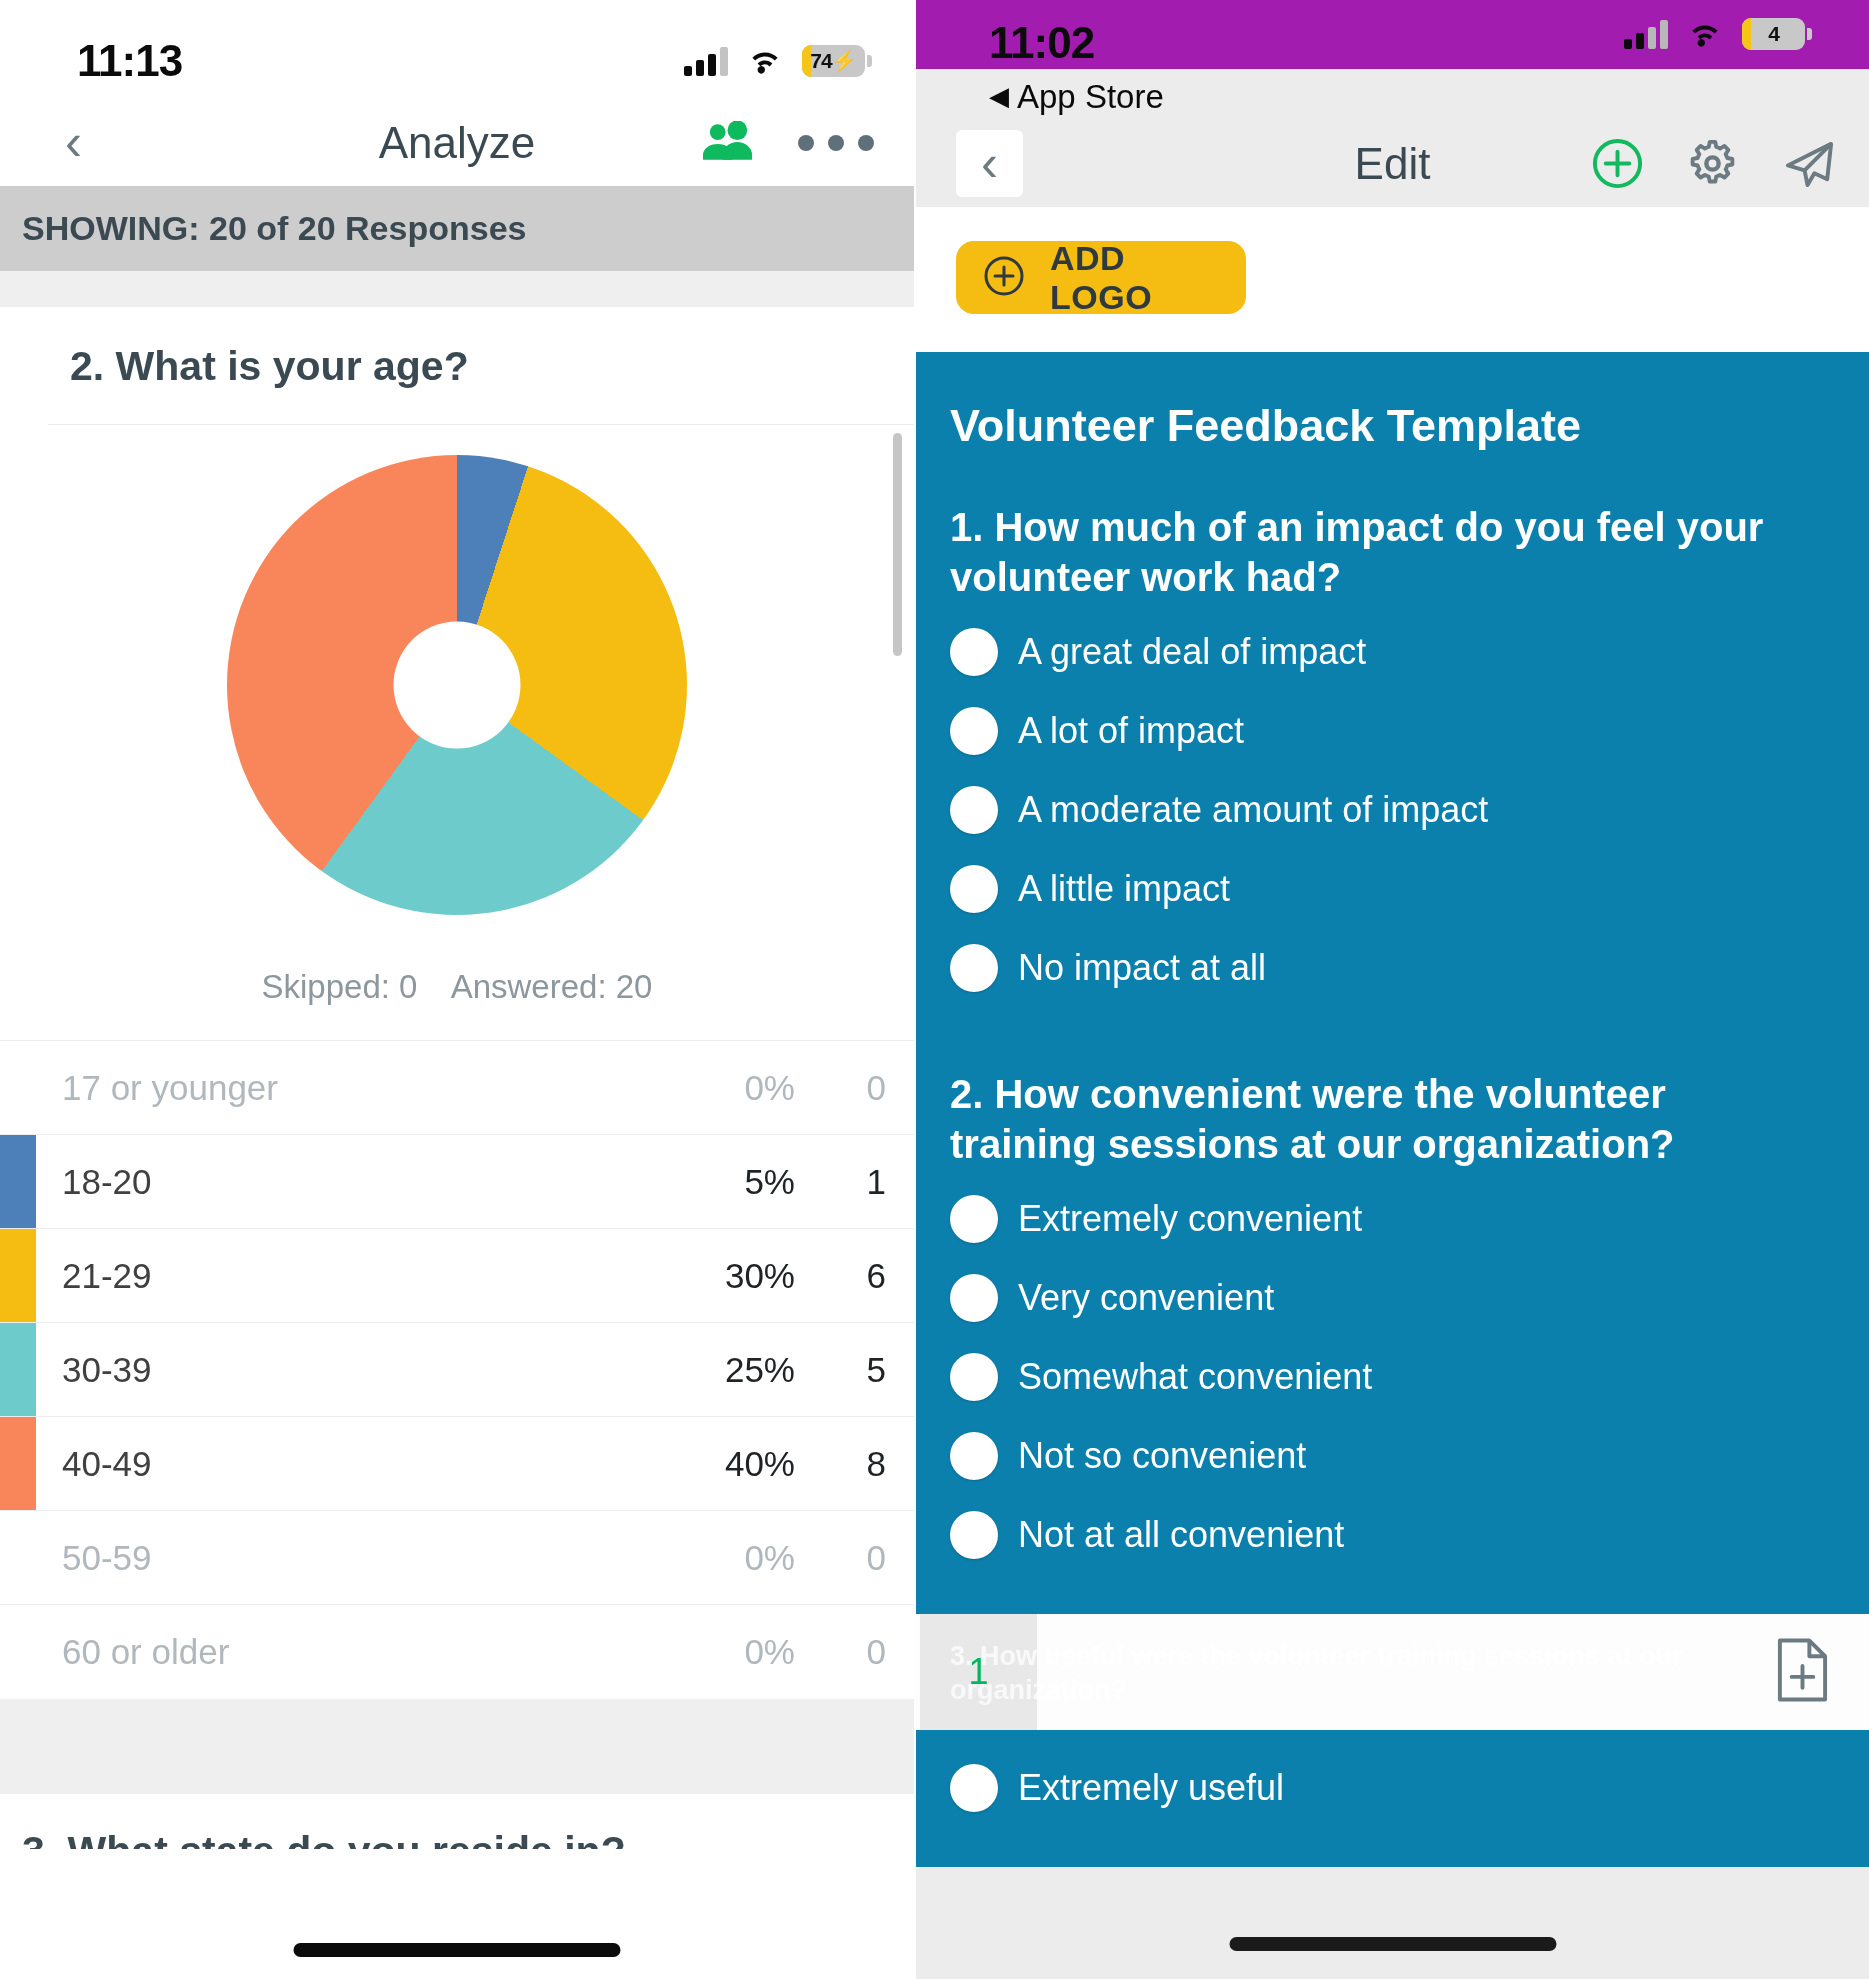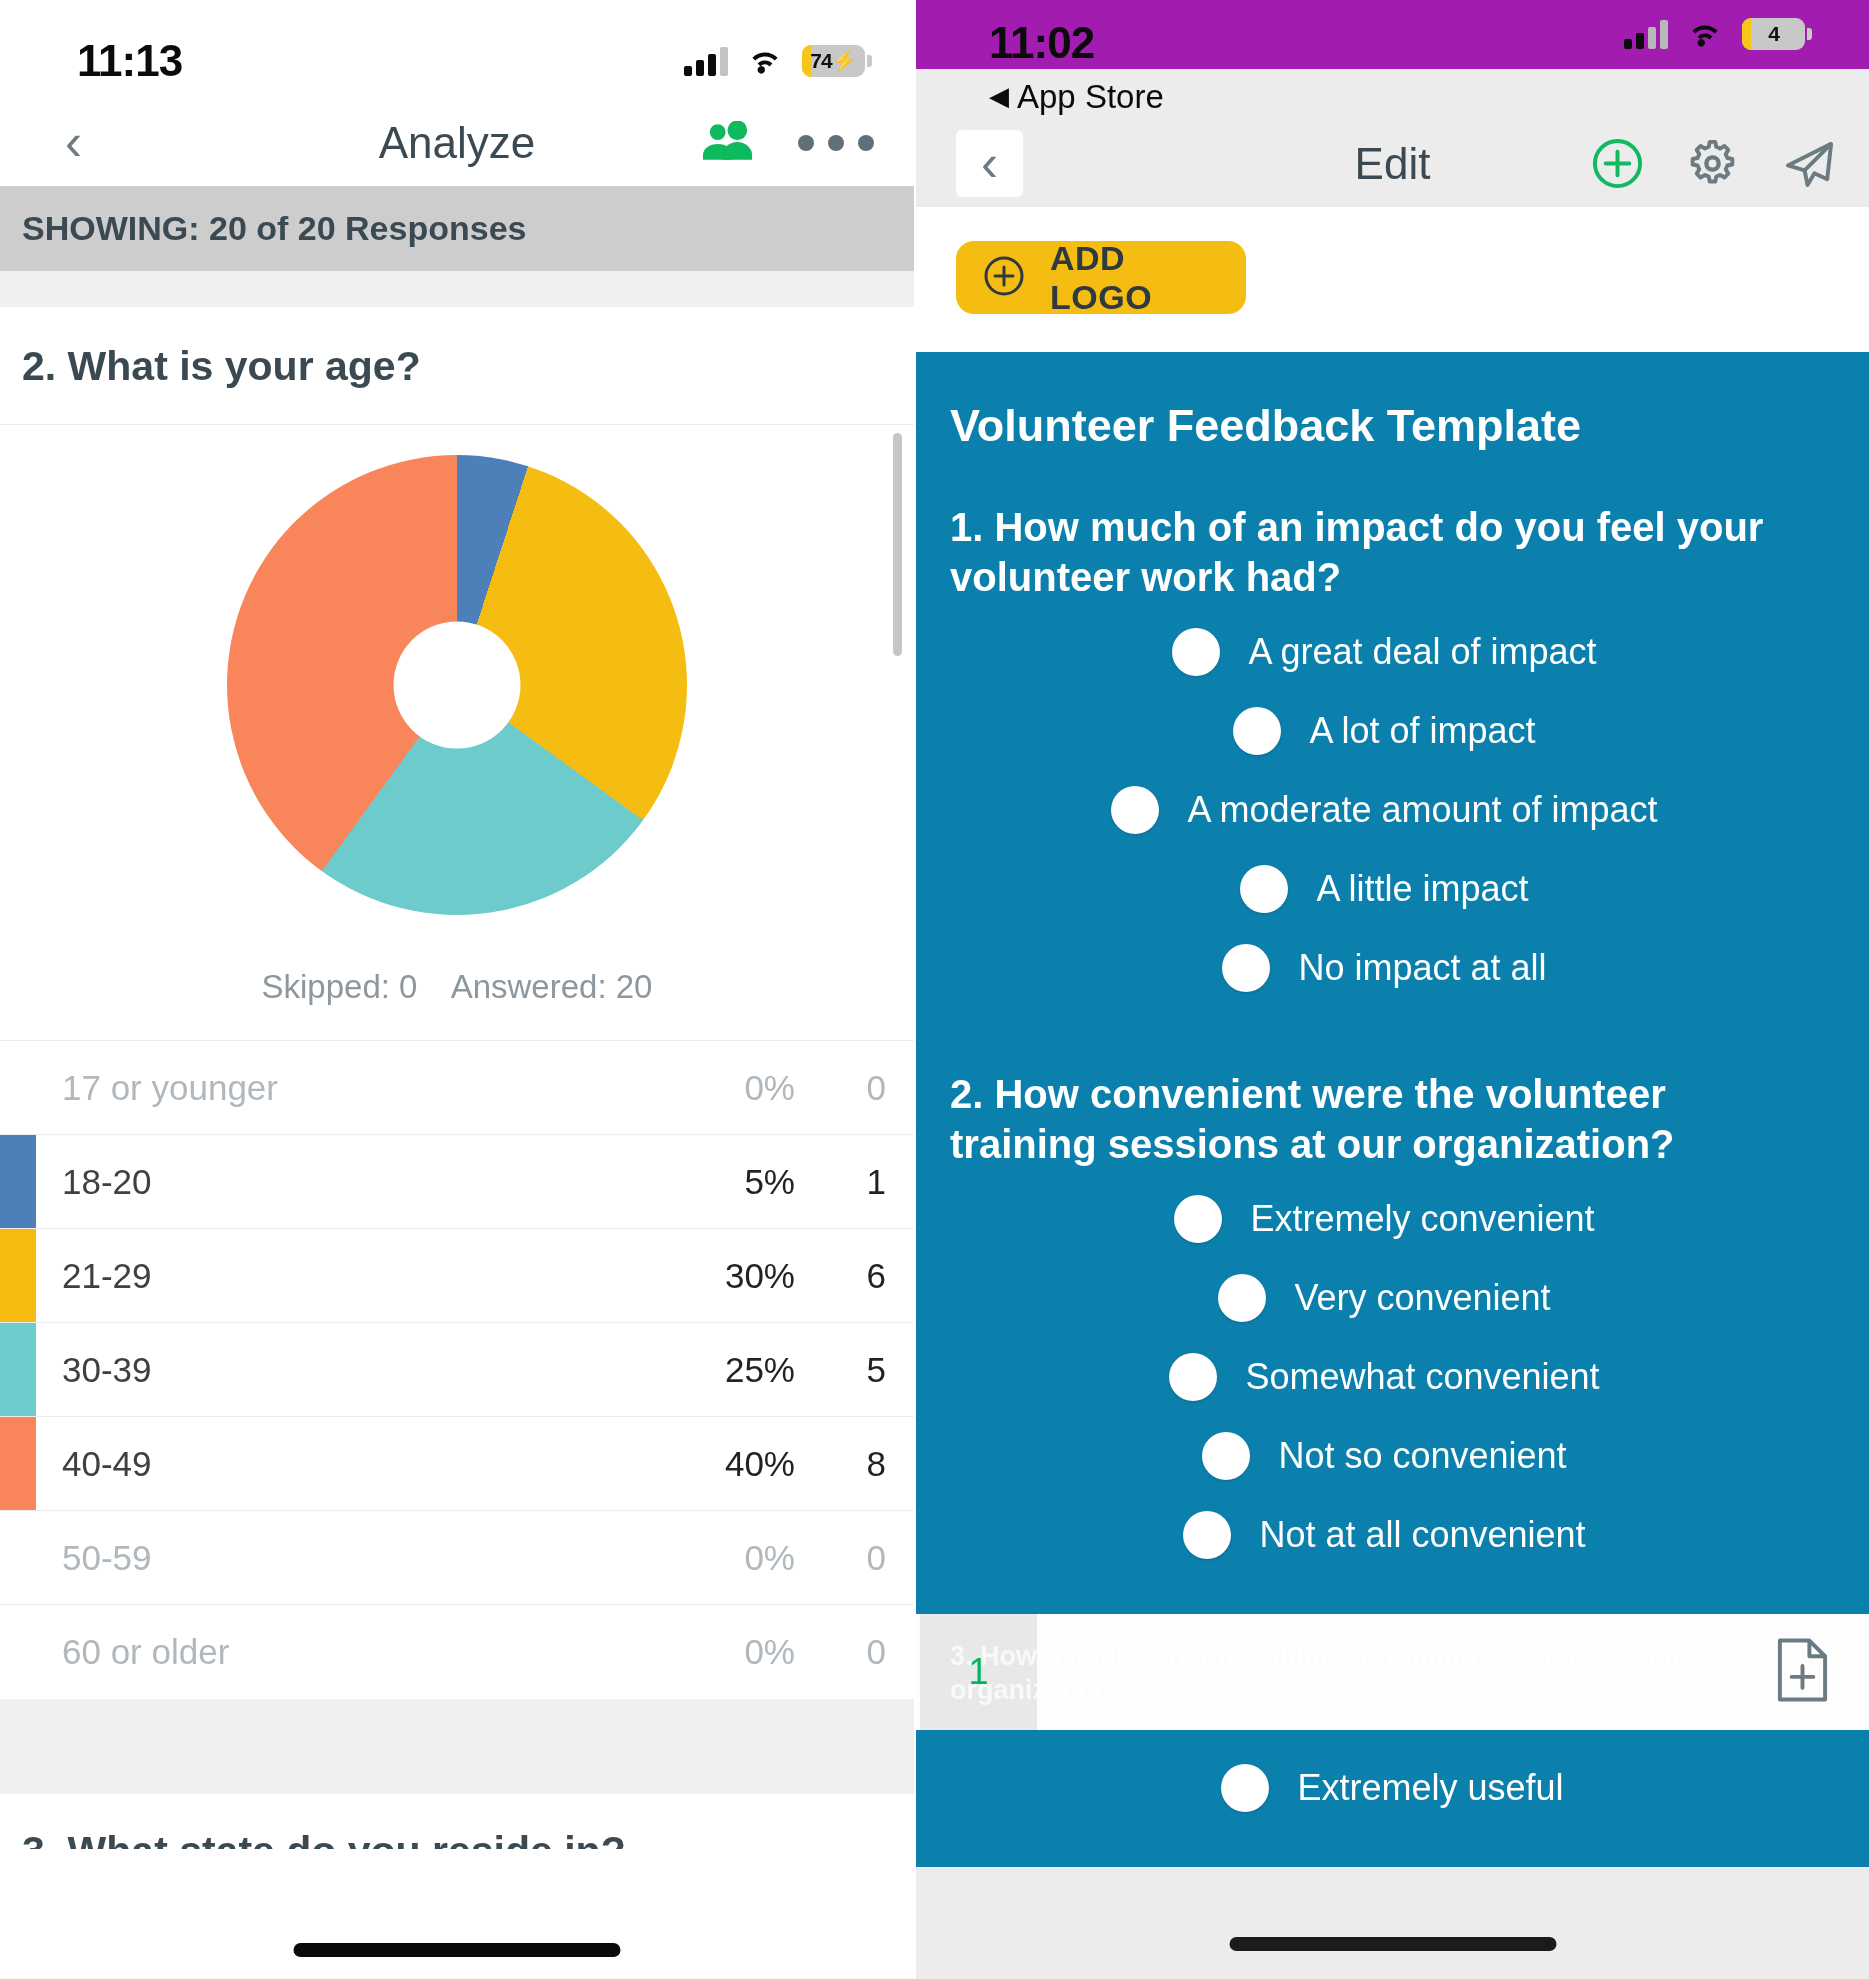--- a/index.html
+++ b/index.html
@@ -70,20 +70,21 @@
     background:#cdcdcd; height:85px; display:flex; align-items:center;
     padding:0 22px;
   }
   .showing-text { font-size:34px; font-weight:bold; color:#3b4a52; }
 
   .gap-band { height:36px; background:#efefef; }
 
   .q-title-row {
     background:#ffffff; padding:36px 22px 34px 22px;
     border-bottom:1px solid #e8eaec;
+    margin-left:48px;
   }
   .q-title { font-size:41px; font-weight:bold; color:#3b4a52; }
 
   .chart-area { position:relative; background:#ffffff; padding:30px 0 0 0; }
   .donut-wrap { display:flex; justify-content:center; }
   .donut {
     width:460px; height:460px; border-radius:50%;
     position:relative;
   }
   .donut .hole {
@@ -158,21 +159,21 @@
   .add-logo-btn .txt { font-size:34px; font-weight:bold; color:#2f3a40; letter-spacing:0.5px; }
 
   .survey-body { background:#0c80ad; padding:0 0 0 0; }
   .survey-inner { padding:30px 50px 40px 34px;border-radius:14px; }
   .survey-title { font-size:45px; font-weight:bold; color:#ffffff; padding:18px 0 34px 0; }
   .q-heading {
     font-size:40px; font-weight:bold; color:#ffffff; line-height:1.25;
     padding:16px 0 10px 0;
   }
   .opt {
-    display:flex; align-items:center; gap:28px; padding:16px 0 15px 0;justify-content:center;
+    display:flex; align-items:center; gap:20px; padding:16px 0 15px 0;
   }
   .radio {
     width:48px; height:48px; border-radius:50%; background:#ffffff;
     flex:0 0 48px; box-shadow:0 1px 3px rgba(0,0,0,0.18);
   }
   .opt .otext { font-size:36px; color:#ffffff; }
   .q-gap { height:46px; }
 
   .overlay-strip {
     position:relative; background:rgba(255,255,255,0.88);

